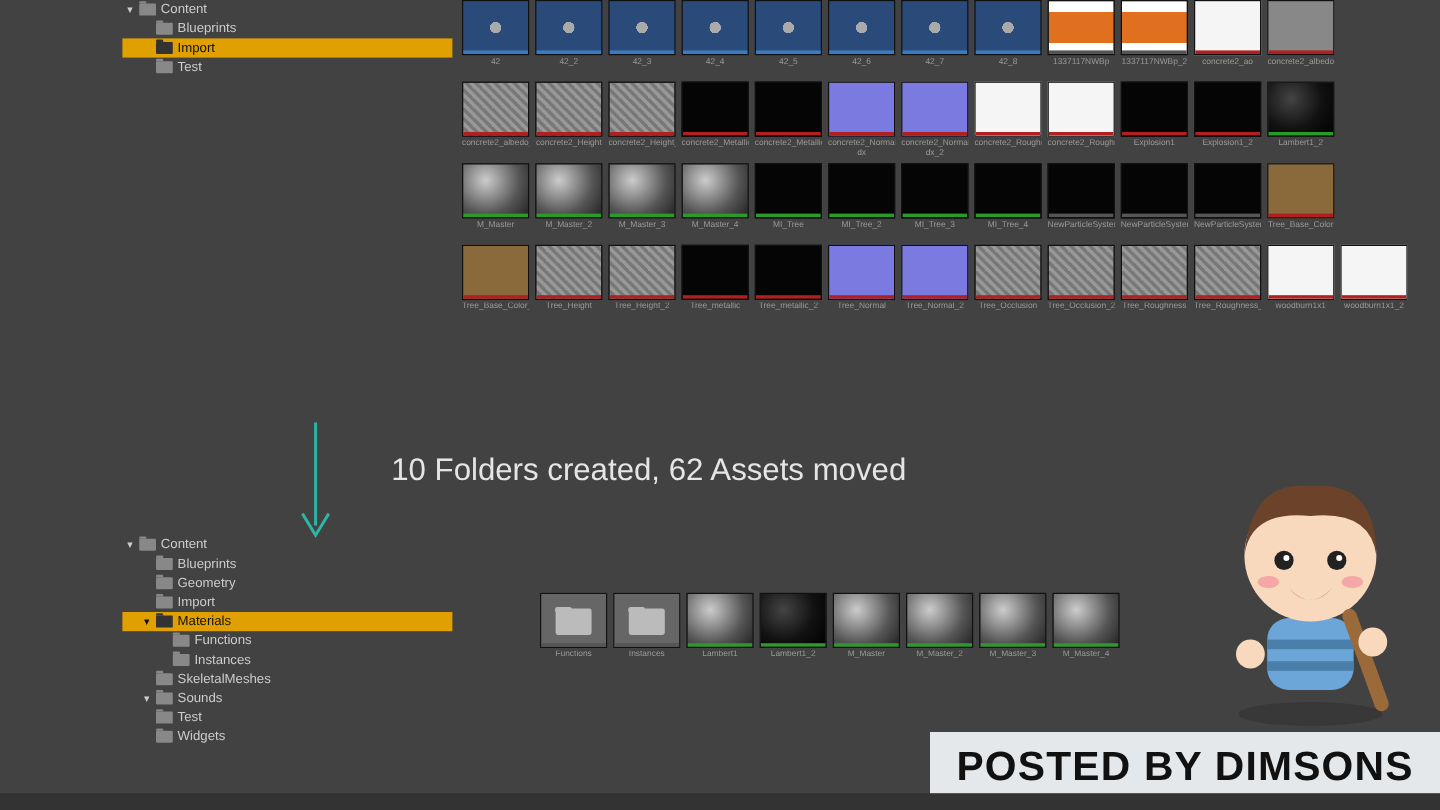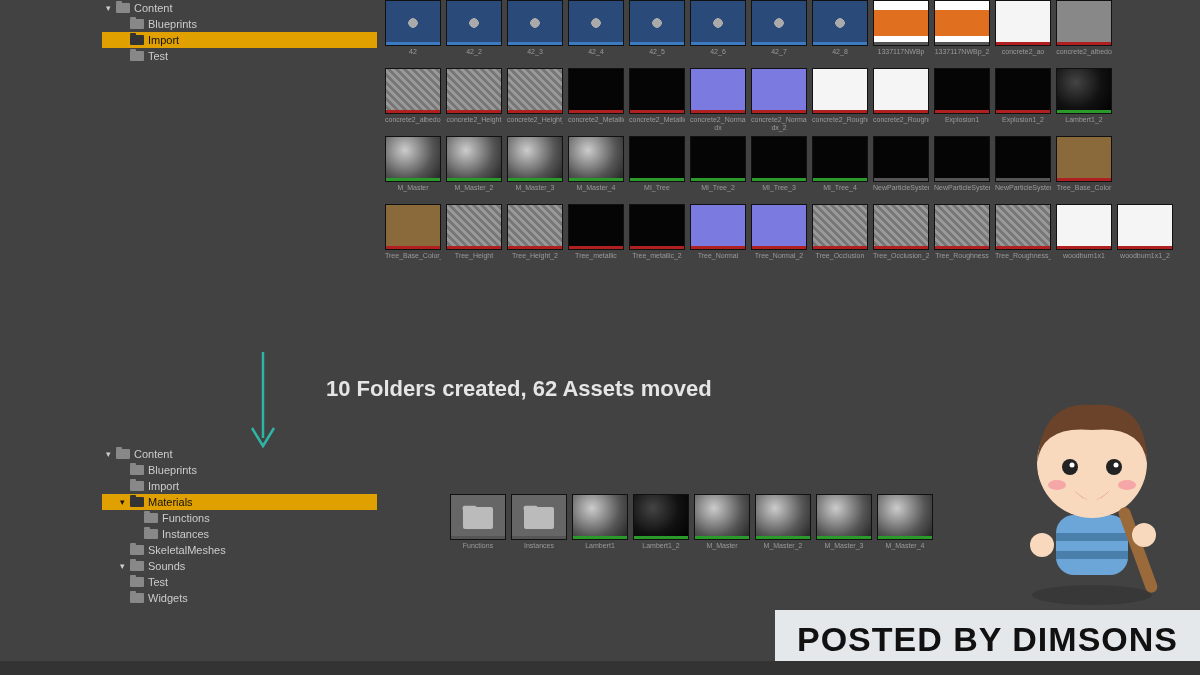--- a/index.html
+++ b/index.html
@@ -80,21 +80,21 @@
   .asset-label{
     color:#9a9a9a; font-size:7px; text-align:center; line-height:1.1;
     margin-top:2px; height:16px; overflow:hidden; width:56px;
   }
   .arrow-down{
     position:absolute; left:248px; top:350px; width:30px; height:100px;
   }
   .arrow-down svg{ width:100%; height:100%;}
   .status-msg{
     position:absolute; left:326px; top:376px;
-    color:#e5e5e5; font-size:22px; font-weight:700;
+    color:#e5e5e5; font-size:26px; font-weight:400;
   }
   .cartoon{
     position:absolute; right:8px; bottom:60px; width:200px; height:230px;
   }
   .posted-banner{
     position:absolute; right:0; bottom:6px;
     background:#e5e8ea; color:#111;
     font-family: Arial Black, Arial, sans-serif;
     font-weight:900; font-size:34px; letter-spacing:1px;
     padding:10px 22px;
@@ -135,20 +135,26 @@
     <div class="tree-row">
       <span class="arrow-icon">▾</span>
       <span class="folder-icon"></span>
       <span class="tree-label">Content</span>
     </div>
     <div class="tree-row">
       <span class="indent"></span>
       <span class="arrow-icon"></span>
       <span class="folder-icon"></span>
       <span class="tree-label">Blueprints</span>
+    </div>
+    <div class="tree-row">
+      <span class="indent"></span>
+      <span class="arrow-icon"></span>
+      <span class="folder-icon"></span>
+      <span class="tree-label">Geometry</span>
     </div>
     <div class="tree-row">
       <span class="indent"></span>
       <span class="arrow-icon"></span>
       <span class="folder-icon"></span>
       <span class="tree-label">Import</span>
     </div>
     <div class="tree-row selected">
       <span class="indent"></span>
       <span class="arrow-icon">▾</span>

